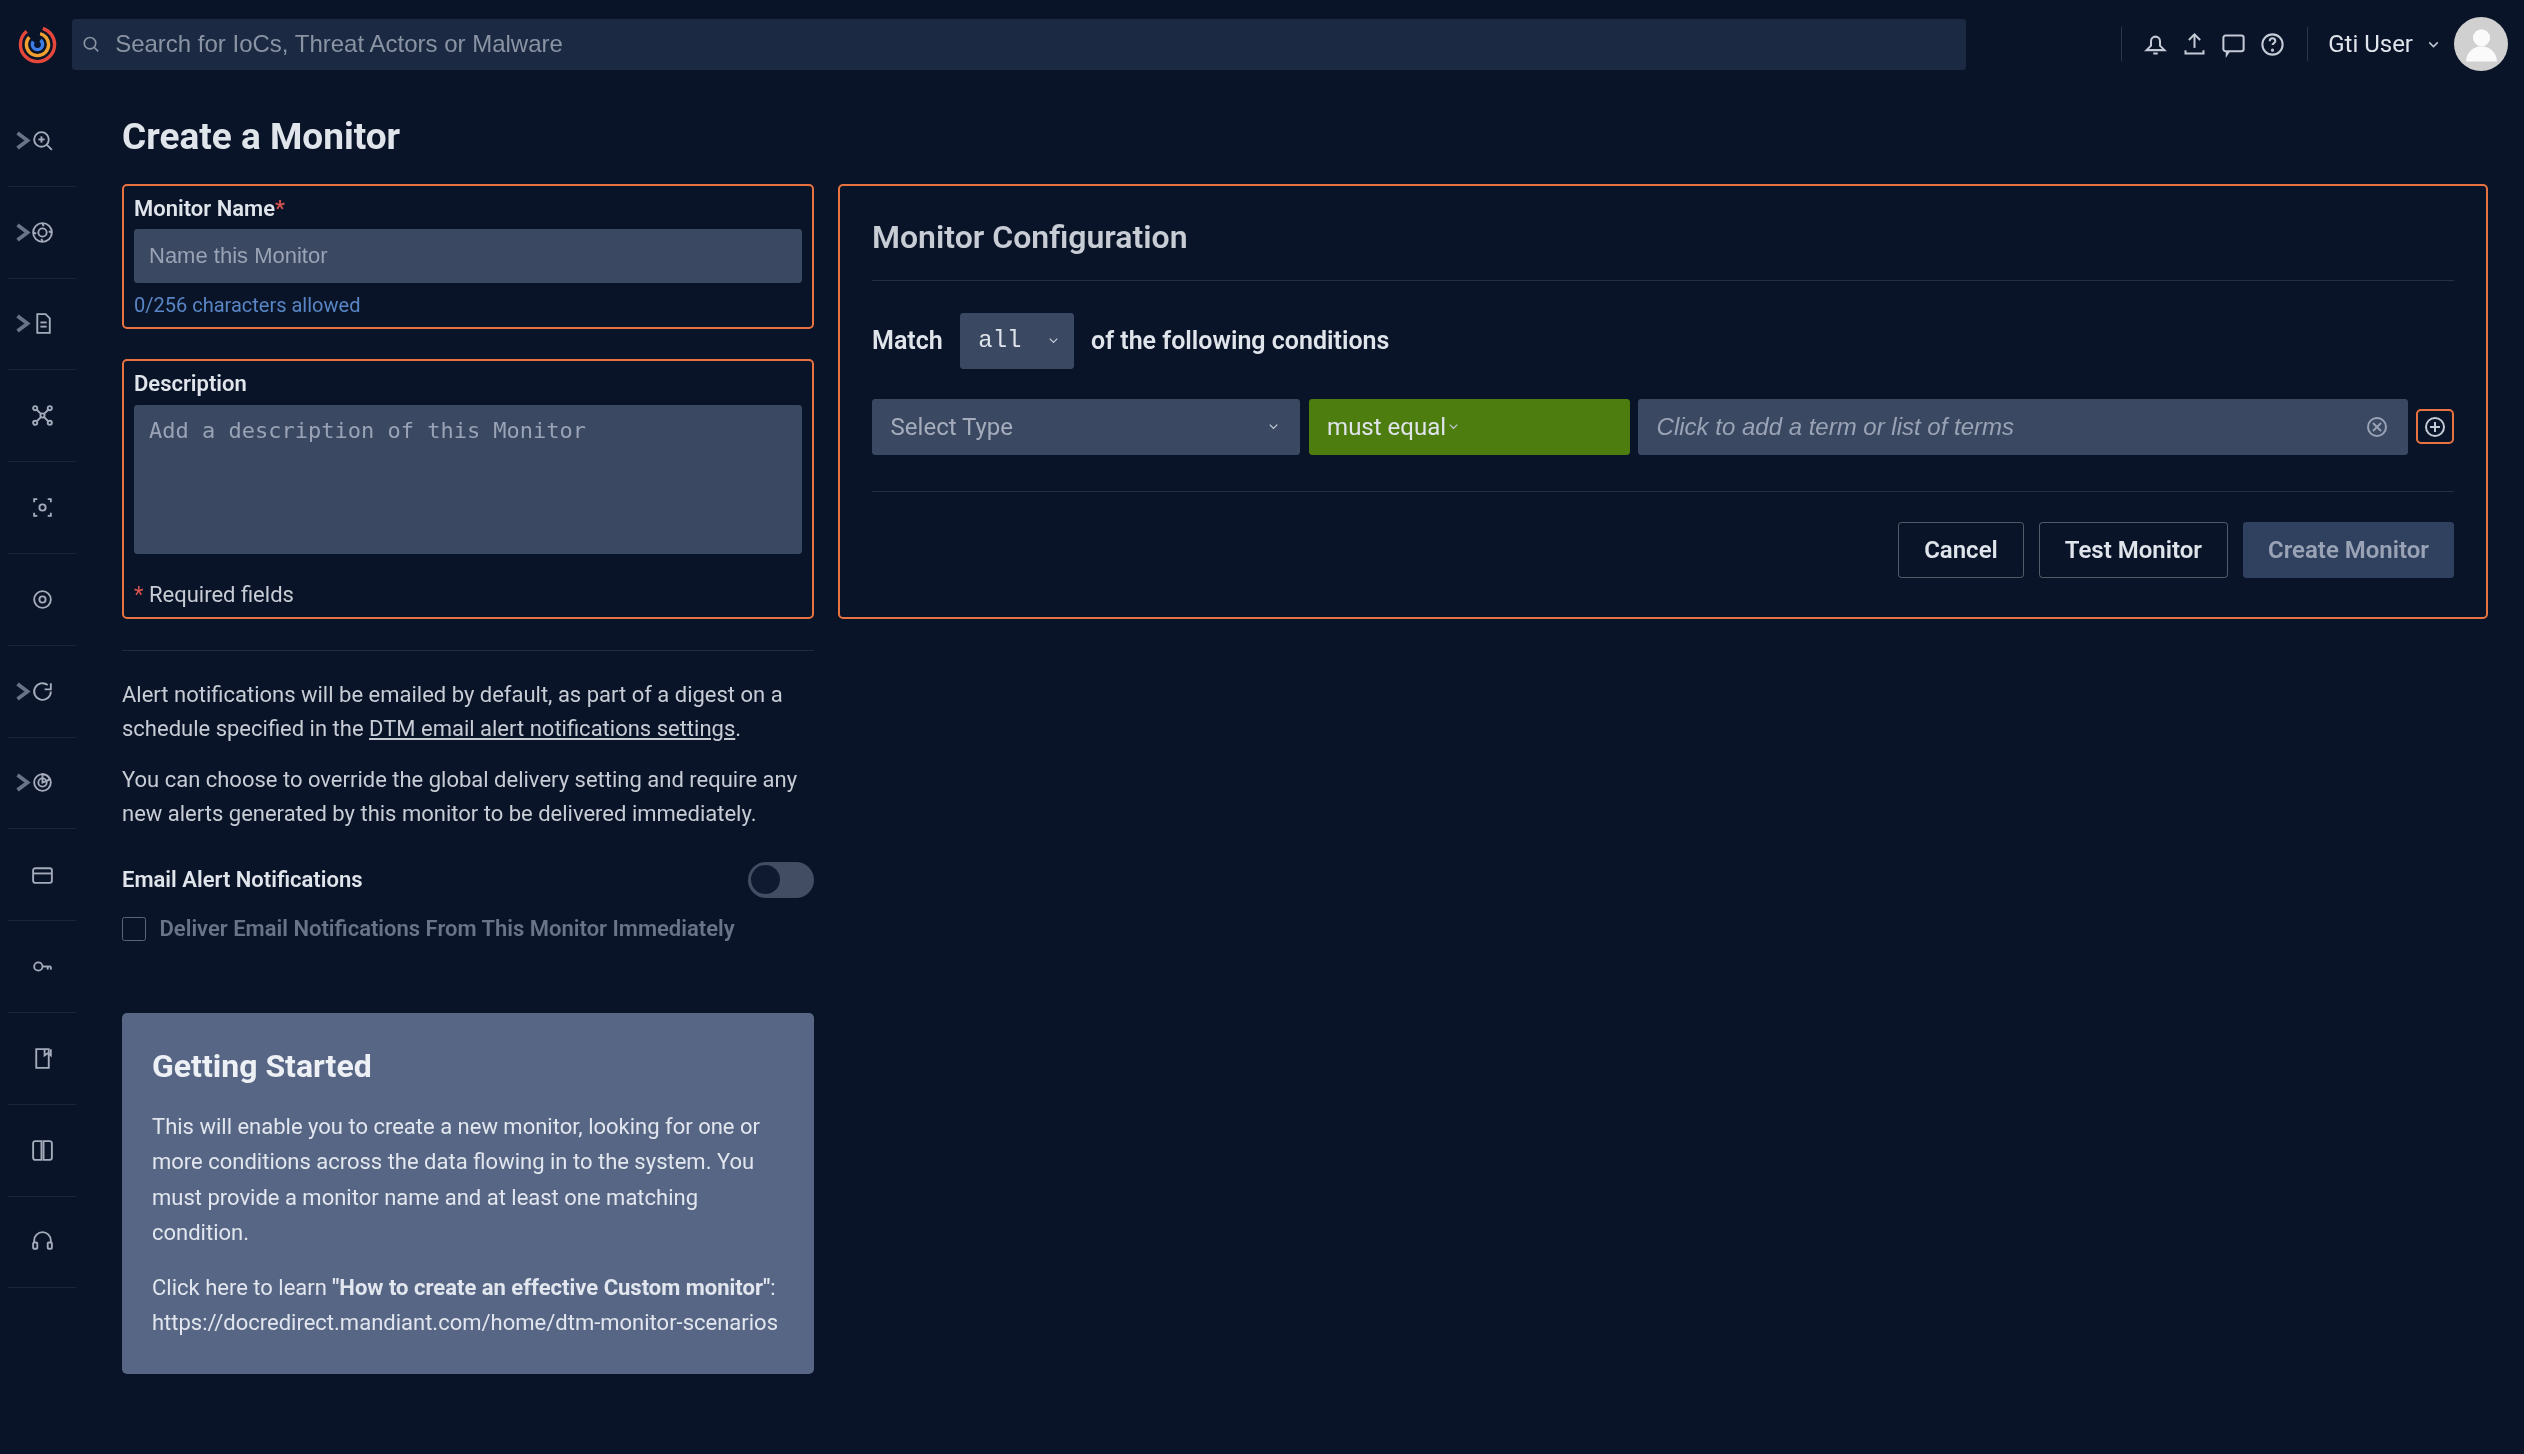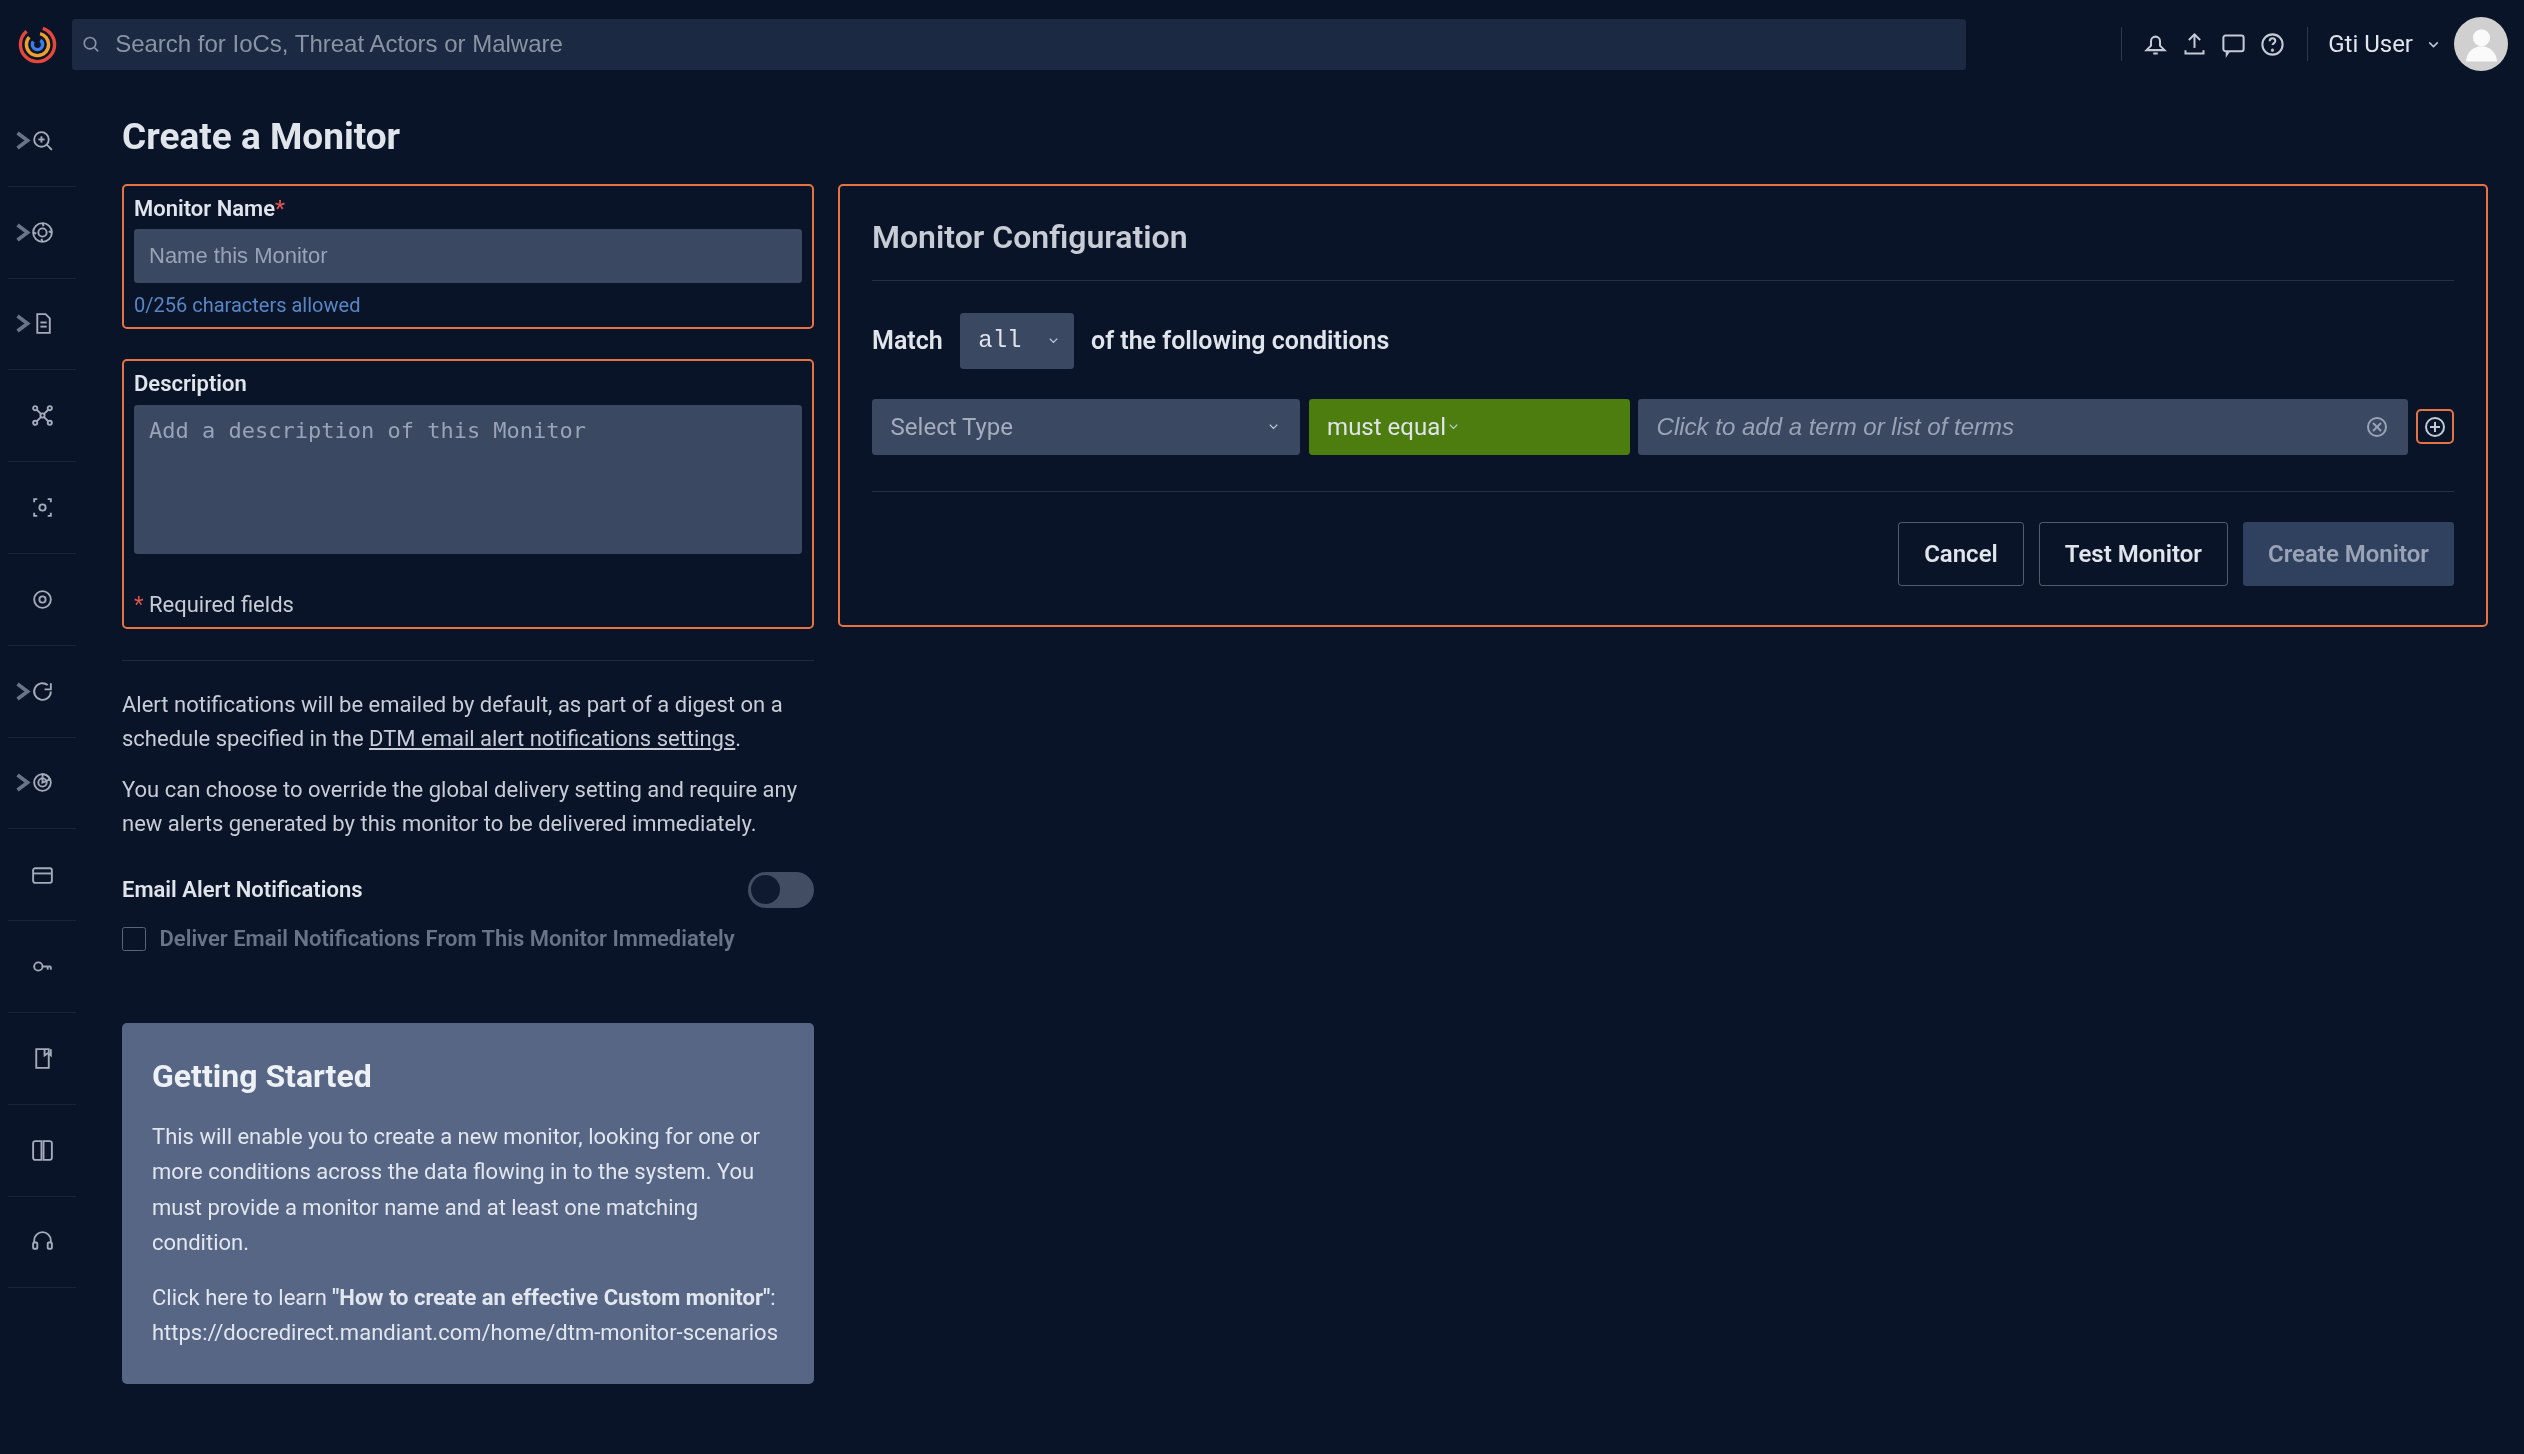--- a/index.html
+++ b/index.html
@@ -248,21 +248,21 @@
   resize: none;
 }
 
 .textarea::placeholder {
   color: #9aa3b5;
 }
 
 .required-note {
   font-size: 22px;
   color: #c7ccd5;
-  margin-top: 35px;
+  margin-top: 25px;
 }
 
 .paragraph {
   font-size: 22px;
   color: #c7ccd5;
   line-height: 1.55;
 }
 
 .link-text {
   text-decoration: underline;
@@ -465,21 +465,21 @@
 }
 
 .button-row {
   display: flex;
   justify-content: flex-end;
   gap: 15px;
   padding-top: 30px;
 }
 
 .btn {
-  height: 64px;
+  height: 56px;
   padding: 0 25px;
   border-radius: 3.4px;
   font-size: 24px;
   font-weight: 600;
   display: flex;
   align-items: center;
   justify-content: center;
   cursor: pointer;
   border: 0.8px solid rgba(255,255,255,0.3);
   background: transparent;

